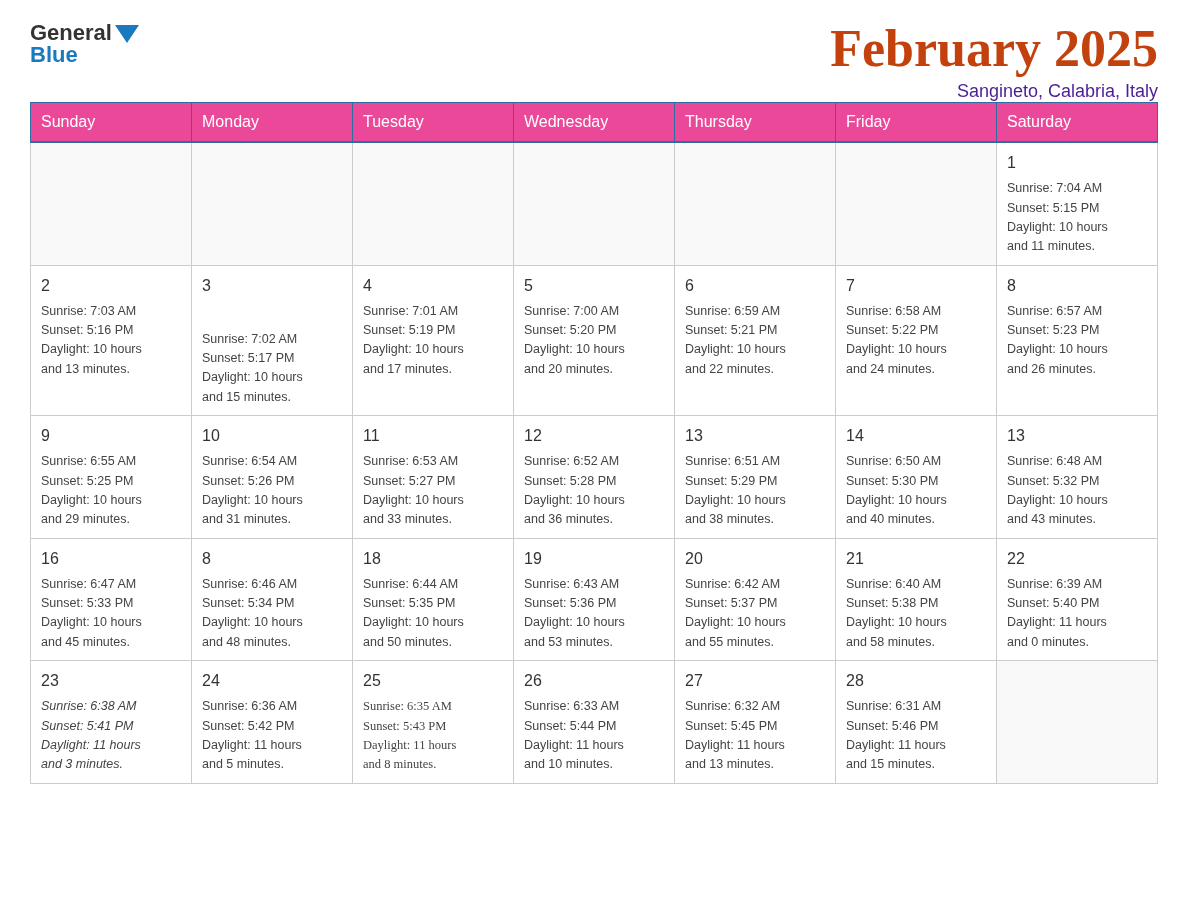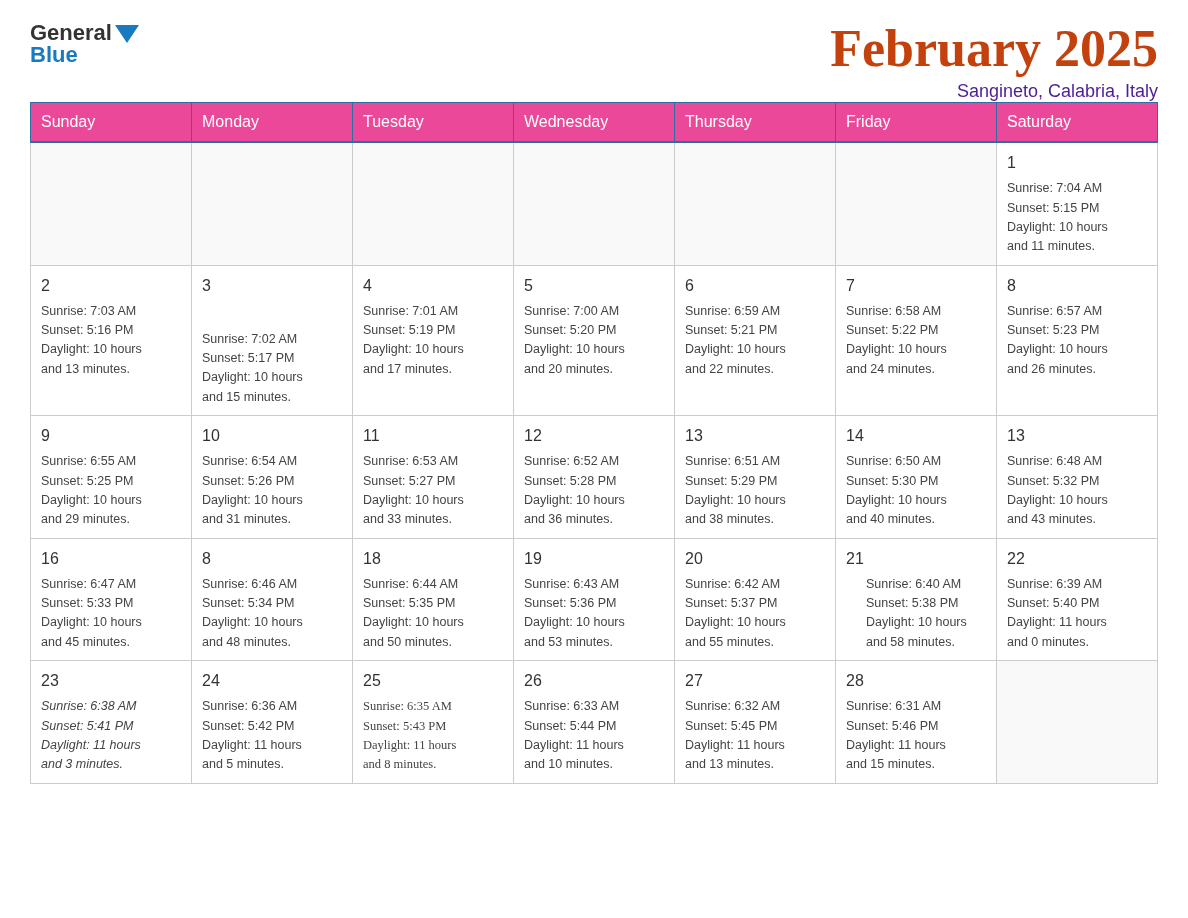--- a/index.html
+++ b/index.html
@@ -279,21 +279,21 @@
         </td>
         <td>
           <span class="day-number">20</span>
           <div class="day-info" style="white-space: pre-line;">Sunrise: 6:42 AM
 Sunset: 5:37 PM
 Daylight: 10 hours
 and 55 minutes.</div>
         </td>
         <td>
           <span class="day-number">21</span>
-          <div class="day-info" style="white-space: pre-line; margin-left: 20px;">Sunrise: 6:40 AM
+          <div class="day-info" style="white-space: pre-line;">Sunrise: 6:40 AM
 Sunset: 5:38 PM
 Daylight: 10 hours
 and 58 minutes.</div>
         </td>
         <td>
           <span class="day-number">22</span>
           <div class="day-info" style="white-space: pre-line;">Sunrise: 6:39 AM
 Sunset: 5:40 PM
 Daylight: 11 hours
 and 0 minutes.</div>

